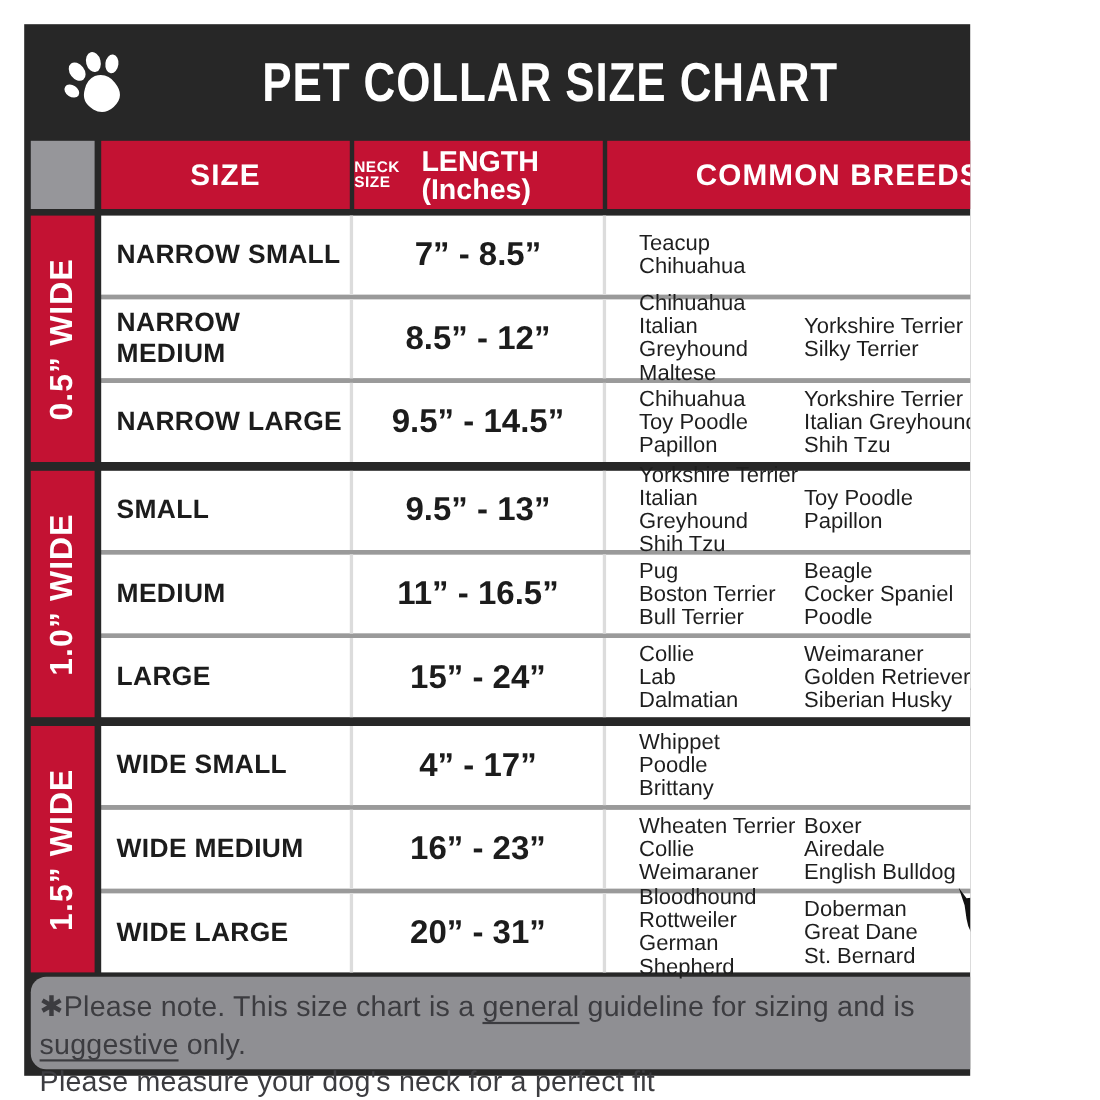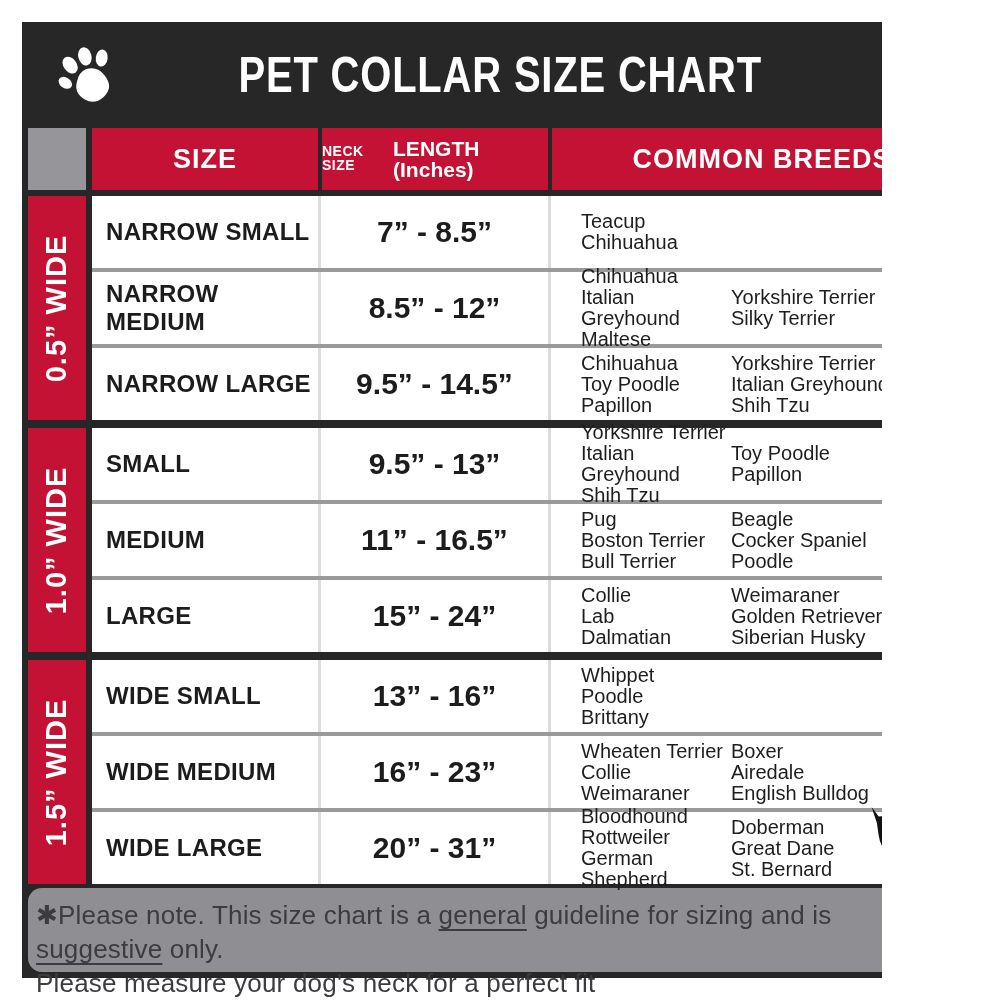--- a/index.html
+++ b/index.html
@@ -18,21 +18,21 @@
   .paw.right{right:32px;}
 
   
   .headrow{position:absolute;left:0;top:106px;width:956px;height:64px;}
   .corner{position:absolute;left:6px;top:0;width:58px;height:62px;background:var(--corner,#96969A);}
   .hcell{position:absolute;top:0;height:62px;background:var(--red,#C31233);color:#fff;
          display:flex;align-items:center;justify-content:center;font-weight:bold;}
   .hcell.size{left:70px;width:226px;font-size:27px;letter-spacing:1px;}
   .hcell.neck{left:300px;width:226px;flex-direction:row;line-height:1;}
   .hcell.neck .neck-top{font-size:14px;font-weight:bold;margin-bottom:3px;letter-spacing:0.5px;}
-  .hcell.neck .neck-main{font-size:21px;}
+  .hcell.neck .neck-main{font-size:26px;}
   .hcell.breeds{left:530px;width:420px;font-size:27px;letter-spacing:1px;}
 
   
   #groups{position:absolute;left:0;top:174px;width:956px;z-index:2;}
   .group{position:relative;height:224px;margin-bottom:8px;}
   .group:last-child{margin-bottom:0;}
   .width-bar{position:absolute;left:6px;top:0;width:58px;height:224px;background:var(--red,#C31233);
              display:flex;align-items:center;justify-content:center;}
   .width-bar span{transform:rotate(-90deg);white-space:nowrap;color:#fff;font-weight:bold;
                   font-size:29px;letter-spacing:1px;}
@@ -242,21 +242,21 @@
             </div>
           </div>
         </div>
         <div class="group">
           <div class="width-bar">
             <span>1.5” WIDE</span>
           </div>
           <div class="rows">
             <div class="row">
               <div class="cell-size">WIDE SMALL</div>
-              <div class="cell-range">13” - 16”</div>
+              <div class="cell-range">4” - 17”</div>
               <div class="cell-breeds">
                 <div class="bcol c2">
                   <div>Whippet</div>
                   <div>Poodle</div>
                   <div>Brittany</div>
                 </div>
                 <div class="icon-box">
                   <svg viewBox="0 0 100 92" width="62" height="60">
                     <path d="M24,88 L26,68 Q14,62 15,46 Q16,32 30,28 L30,12 L44,22 Q56,18 66,22 L80,12 L80,28 Q94,34 92,50 Q90,64 78,68 L80,88 L68,88 L66,72 L38,72 L36,88 Z"></path>
                   </svg>

